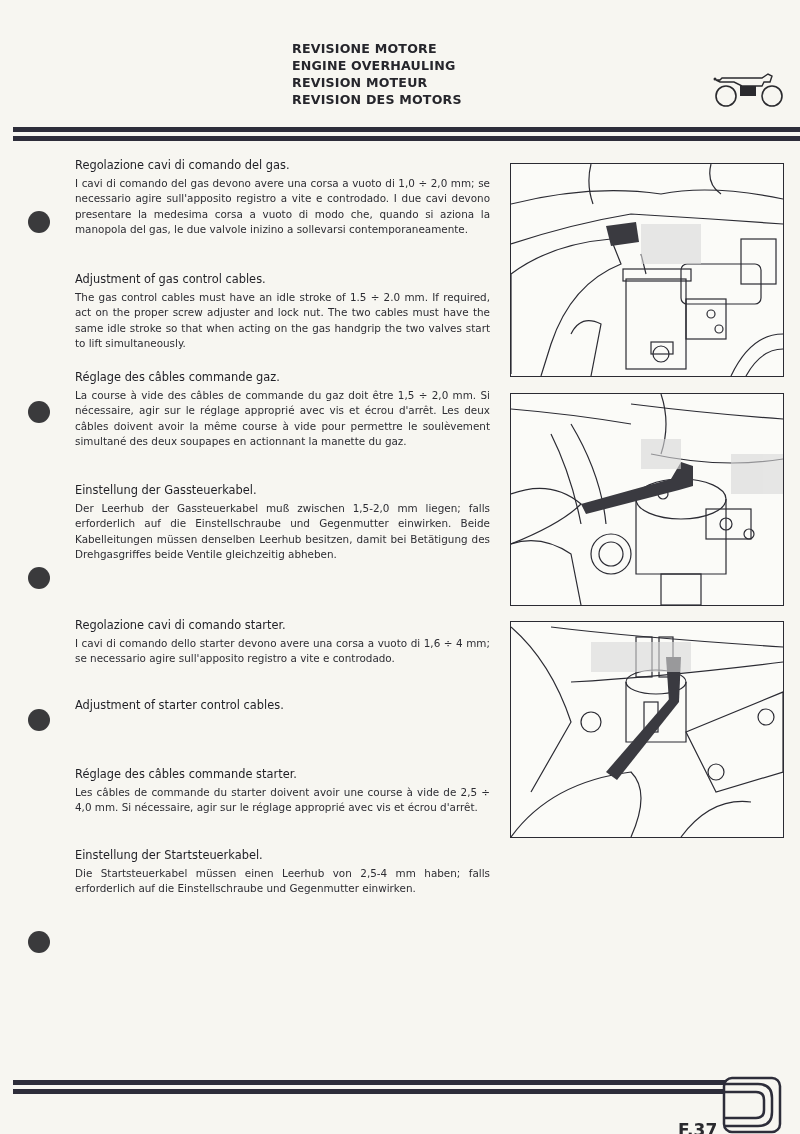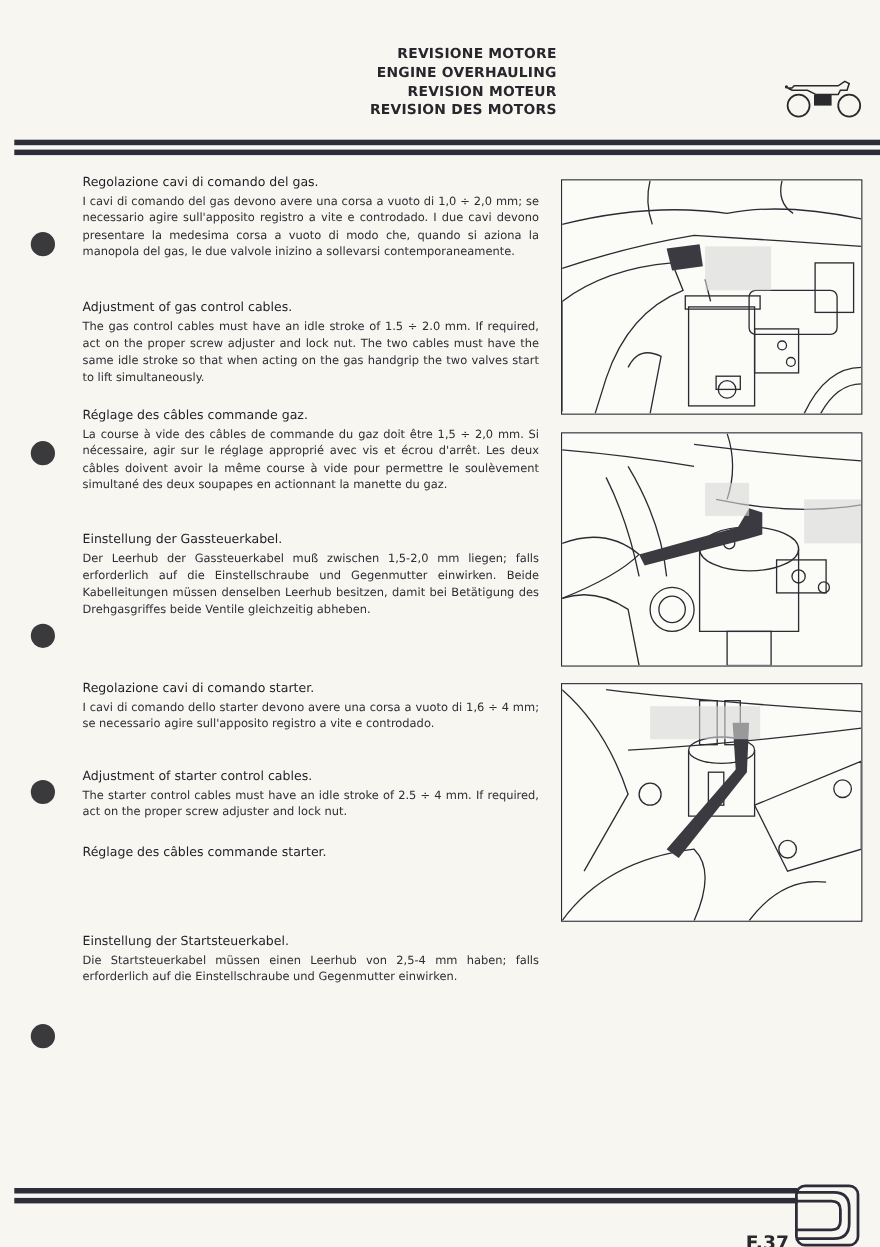--- a/index.html
+++ b/index.html
@@ -1,19 +1,19 @@
 <!DOCTYPE html>
 <html><head>
 <meta charset="utf-8">
 <style>
   html,body{margin:0;padding:0;}
   body{width:800px;height:1134px;background:#f7f6f1;position:relative;overflow:hidden;
        font-family:"DejaVu Sans","Liberation Sans",sans-serif;color:#2a2a2e;}
   .header{position:absolute;left:0;top:40px;width:800px;}
-  .htitle{position:absolute;left:306px;width:200px;text-align:right;font-weight:bold;
+  .htitle{position:absolute;left:292px;width:200px;text-align:left;font-weight:bold;
           font-size:12.6px;line-height:17px;letter-spacing:0.2px;color:#26262c;}
   .moto{position:absolute;left:712px;top:72px;}
   .rule{position:absolute;left:13px;right:0;height:5px;background:#2d2d3a;}
   .hole{position:absolute;left:28px;width:22px;height:22px;border-radius:50%;background:#3a3a3c;}
   .sec{position:absolute;left:75px;width:415px;}
   .sec h3{margin:0 0 3px 0;font-size:11.4px;font-weight:normal;line-height:15px;color:#1f1f25;}
   .sec p{margin:0;font-size:10.4px;line-height:15.3px;text-align:justify;color:#2d2d33;}
   .fig{position:absolute;left:510px;width:272px;border:1.5px solid #2b2b33;background:#fbfbf8;overflow:hidden;}
   .page-num{position:absolute;left:678px;top:1120px;font-size:17px;font-weight:bold;color:#2a2a2e;}
   .logo{position:absolute;left:722px;top:1076px;}
@@ -59,24 +59,24 @@
 <div class="sec" style="top:483px">
   <h3>Einstellung der Gassteuerkabel.</h3>
   <p>Der Leerhub der Gassteuerkabel muß zwischen 1,5-2,0 mm liegen; falls erforderlich auf die Einstellschraube und Gegenmutter einwirken. Beide Kabelleitungen müssen denselben Leerhub besitzen, damit bei Betätigung des Drehgasgriffes beide Ventile gleichzeitig abheben.</p>
 </div>
 <div class="sec" style="top:618px">
   <h3>Regolazione cavi di comando starter.</h3>
   <p>I cavi di comando dello starter devono avere una corsa a vuoto di 1,6 ÷ 4 mm; se necessario agire sull'apposito registro a vite e controdado.</p>
 </div>
 <div class="sec" style="top:698px">
   <h3>Adjustment of starter control cables.</h3>
-  <p>The starter control cables must have an idle stroke of 2.5 ÷ 4 mm. If required, act on the proper screw adjuster and lock nut.</p>
 </div>
 <div class="sec" style="top:767px">
   <h3>Réglage des câbles commande starter.</h3>
+  <p>Les câbles de commande du starter doivent avoir une course à vide de 2,5 ÷ 4,0 mm. Si nécessaire, agir sur le réglage approprié avec vis et écrou d'arrêt.</p>
 </div>
 <div class="sec" style="top:848px">
   <h3>Einstellung der Startsteuerkabel.</h3>
   <p>Die Startsteuerkabel müssen einen Leerhub von 2,5-4 mm haben; falls erforderlich auf die Einstellschraube und Gegenmutter einwirken.</p>
 </div>
 
 <div class="fig" style="top:163px;height:212px">
   <svg width="272" height="212" viewBox="0 0 272 212">
     <g fill="none" stroke="#2b2b33" stroke-width="1.2">
       <path d="M0 40 Q80 20 150 30 Q200 20 272 35"></path>

